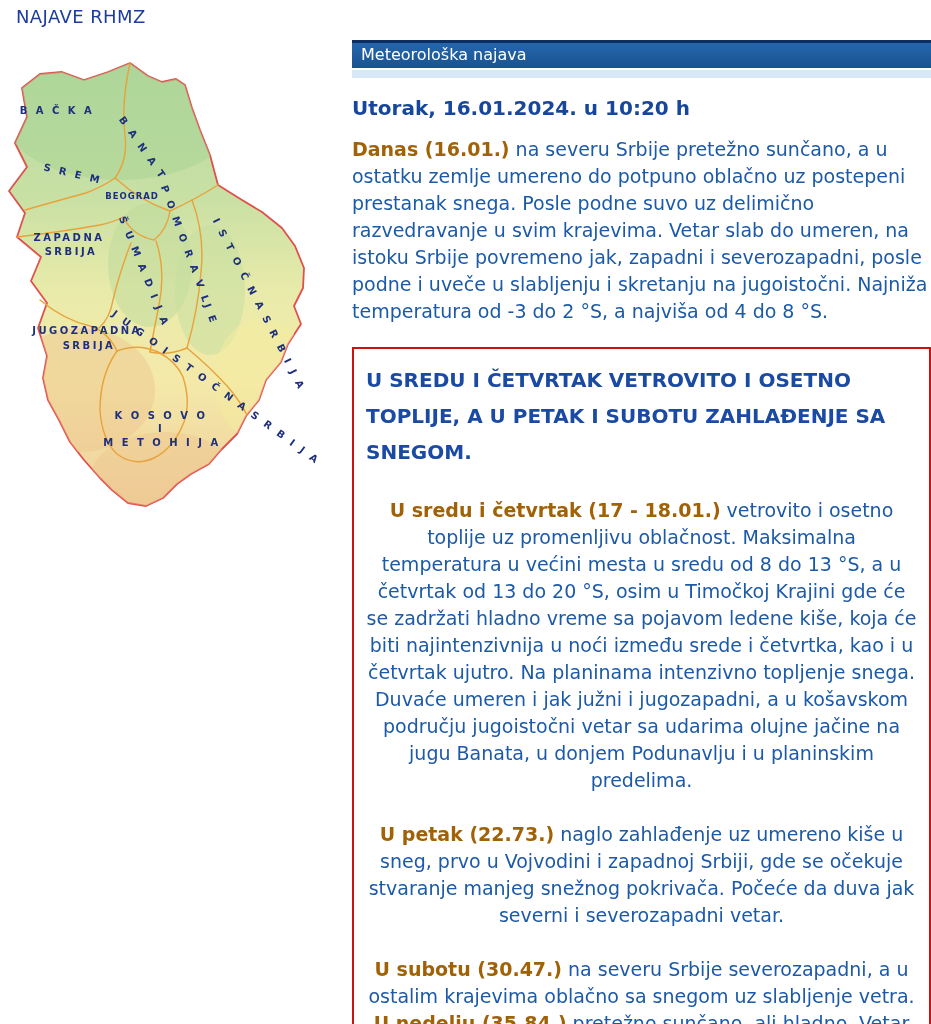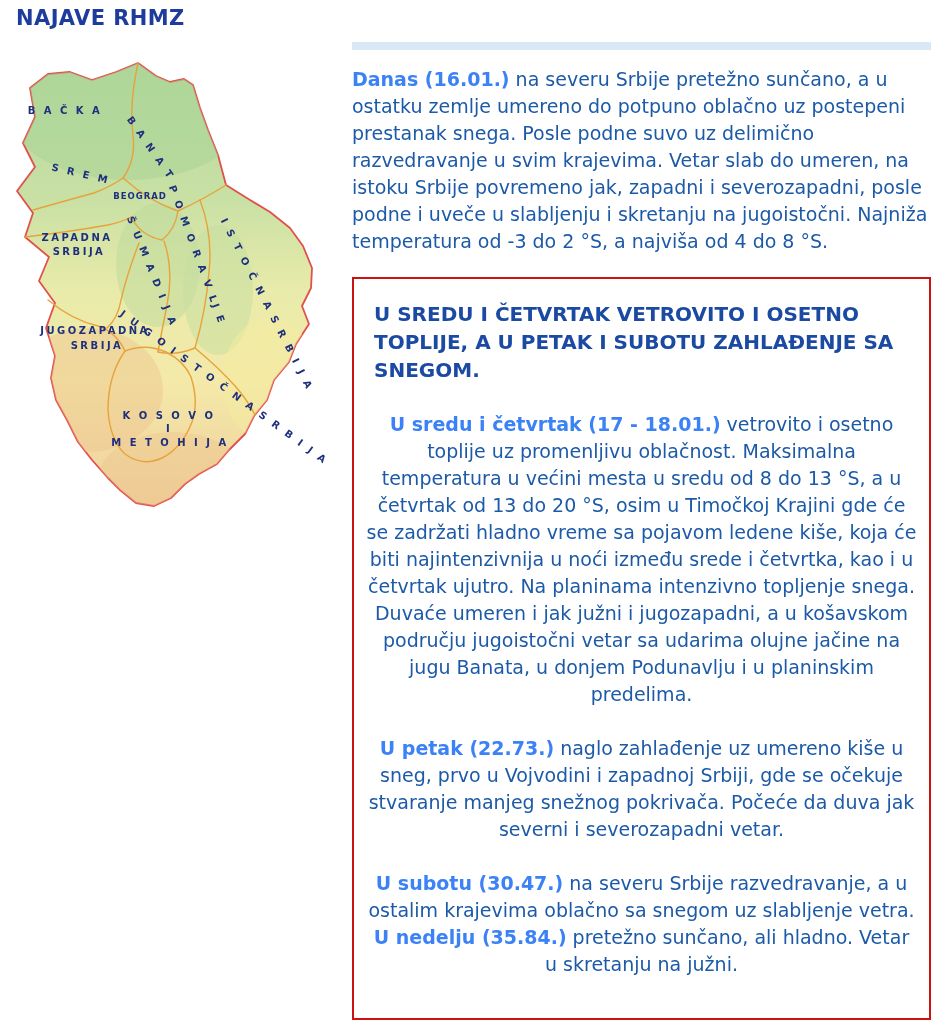--- a/index.html
+++ b/index.html
@@ -2,49 +2,49 @@
 <html><head>
 <meta charset="utf-8">
 <style>
   html,body{margin:0;padding:0;background:#ffffff;}
   .page{
     position:relative;width:931px;height:1024px;overflow:hidden;
     background:#ffffff;font-family:"DejaVu Sans",sans-serif;
   }
   .page-title{
     position:absolute;left:16px;top:6px;margin:0;
-    font-size:21px;font-weight:bold;letter-spacing:.4px;color:#1e3c9e;
+    font-size:18px;font-weight:normal;letter-spacing:.4px;color:#1e3c9e;
   }
-  .map-wrap{position:absolute;left:8px;top:60px;width:322px;height:458px;}
+  .map-wrap{position:absolute;left:0;top:60px;width:322px;height:458px;}
   .map-wrap svg{display:block;width:100%;height:100%;}
   .map-label{
     font-family:"DejaVu Sans",sans-serif;font-weight:bold;fill:#1d2f7d;
     letter-spacing:2.5px;font-size:10px;text-anchor:middle;
   }
   .map-label.small{font-size:8.5px;letter-spacing:1px;}
   .forecast-col{position:absolute;left:352px;top:40px;width:579px;}
   .section-bar{
     border-top:3px solid #0d2f60;
     background:linear-gradient(180deg,#2466ad 0%,#1a538f 100%);
     color:#ffffff;font-size:16px;padding:2px 9px 4px 9px;
   }
   .light-strip{height:8px;background:#d9e8f6;margin-top:2px;}
   .date-line{
     margin-top:18px;font-size:20px;font-weight:bold;color:#17479c;
   }
   .para{
     margin:16px 0 0 0;font-size:19px;line-height:27px;color:#1c5aa8;
   }
-  .para b{color:#3b82f6;}
+  .para b{color:#a16207;}
   .alert-box{
     margin-top:22px;border:2px solid #cc1111;background:#ffffff;
     padding:13px 12px 40px 12px;
   }
   .alert-headline{
-    margin:8px;font-size:20px;line-height:28px;font-weight:bold;color:#1b4aa2;
+    margin:0;font-size:20px;line-height:36px;font-weight:bold;color:#1b4aa2;
   }
   .alert-box .para{margin-top:27px;text-align:center;}
 </style>
 </head>
 <body>
 
 <div class="page">
 
   <h1 class="page-title">NAJAVE RHMZ</h1>
 
@@ -103,30 +103,34 @@
         <text class="map-label" x="89" y="289">SRBIJA</text>
         <text class="map-label" x="214" y="330" transform="rotate(36 214 330)">J U G O I S T O Č N A   S R B I J A</text>
         <text class="map-label" x="161" y="359">K O S O V O</text>
         <text class="map-label" x="161" y="372">I</text>
         <text class="map-label" x="162" y="386">M E T O H I J A</text>
       </g>
     </svg>
   </div>
 
   <div class="forecast-col">
+    <div class="section-bar">
+      <span>Meteorološka najava</span>
+    </div>
     <div class="light-strip"></div>
 
+    <div class="date-line">Utorak, 16.01.2024. u 10:20 h</div>
 
     <p class="para"><b>Danas (16.01.)</b><span> na severu Srbije pretežno sunčano, a u ostatku zemlje umereno do potpuno oblačno uz postepeni prestanak snega. Posle podne suvo uz delimično razvedravanje u svim krajevima. Vetar slab do umeren, na istoku Srbije povremeno jak, zapadni i severozapadni, posle podne i uveče u slabljenju i skretanju na jugoistočni. Najniža temperatura od -3 do 2 °S, a najviša od 4 do 8 °S.</span></p>
 
     <div class="alert-box">
       <p class="alert-headline">U SREDU I ČETVRTAK VETROVITO I OSETNO TOPLIJE, A U PETAK I SUBOTU ZAHLAĐENJE SA SNEGOM.</p>
 
       <p class="para"><b>U sredu i četvrtak (17 - 18.01.)</b><span> vetrovito i osetno toplije uz promenljivu oblačnost. Maksimalna temperatura u većini mesta u sredu od 8 do 13 °S, a u četvrtak od 13 do 20 °S, osim u Timočkoj Krajini gde će se zadržati hladno vreme sa pojavom ledene kiše, koja će biti najintenzivnija u noći između srede i četvrtka, kao i u četvrtak ujutro. Na planinama intenzivno topljenje snega. Duvaće umeren i jak južni i jugozapadni, a u košavskom području jugoistočni vetar sa udarima olujne jačine na jugu Banata, u donjem Podunavlju i u planinskim predelima.</span></p>
 
       <p class="para"><b>U petak (22.73.)</b><span> naglo zahlađenje uz umereno kiše u sneg, prvo u Vojvodini i zapadnoj Srbiji, gde se očekuje stvaranje manjeg snežnog pokrivača. Počeće da duva jak severni i severozapadni vetar.</span></p>
 
-      <p class="para"><b>U subotu (30.47.)</b><span> na severu Srbije razvedravanje, a u ostalim krajevima oblačno sa snegom uz slabljenje vetra. </span><b>U nedelju (35.84.)</b><span> pretežno sunčano, ali hladno. Vetar u skretanju na južni.</span></p>
+      <p class="para"><b>U subotu (30.47.)</b><span> na severu Srbije severozapadni, a u ostalim krajevima oblačno sa snegom uz slabljenje vetra. </span><b>U nedelju (35.84.)</b><span> pretežno sunčano, ali hladno. Vetar u skretanju na južni.</span></p>
 
     </div>
   </div>
 
 </div>
 
 </body></html>

